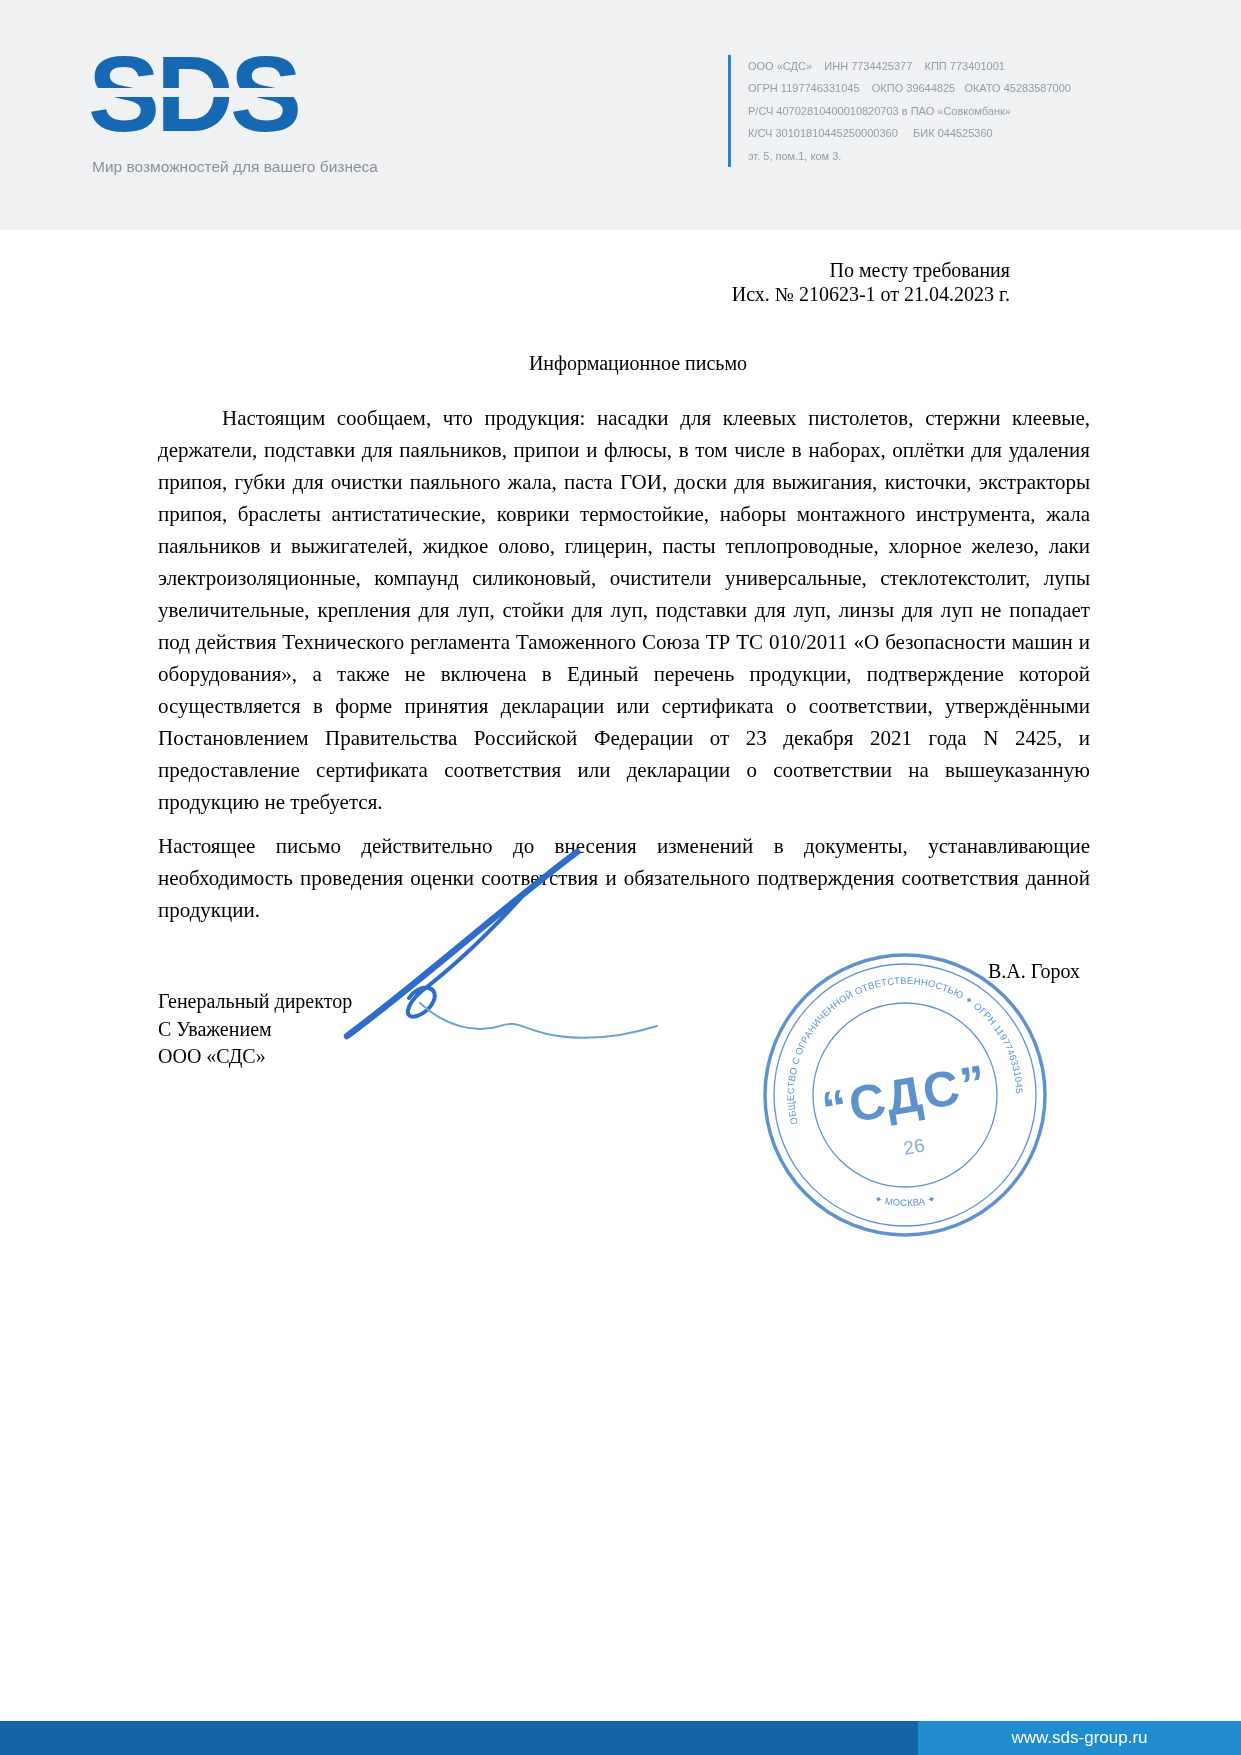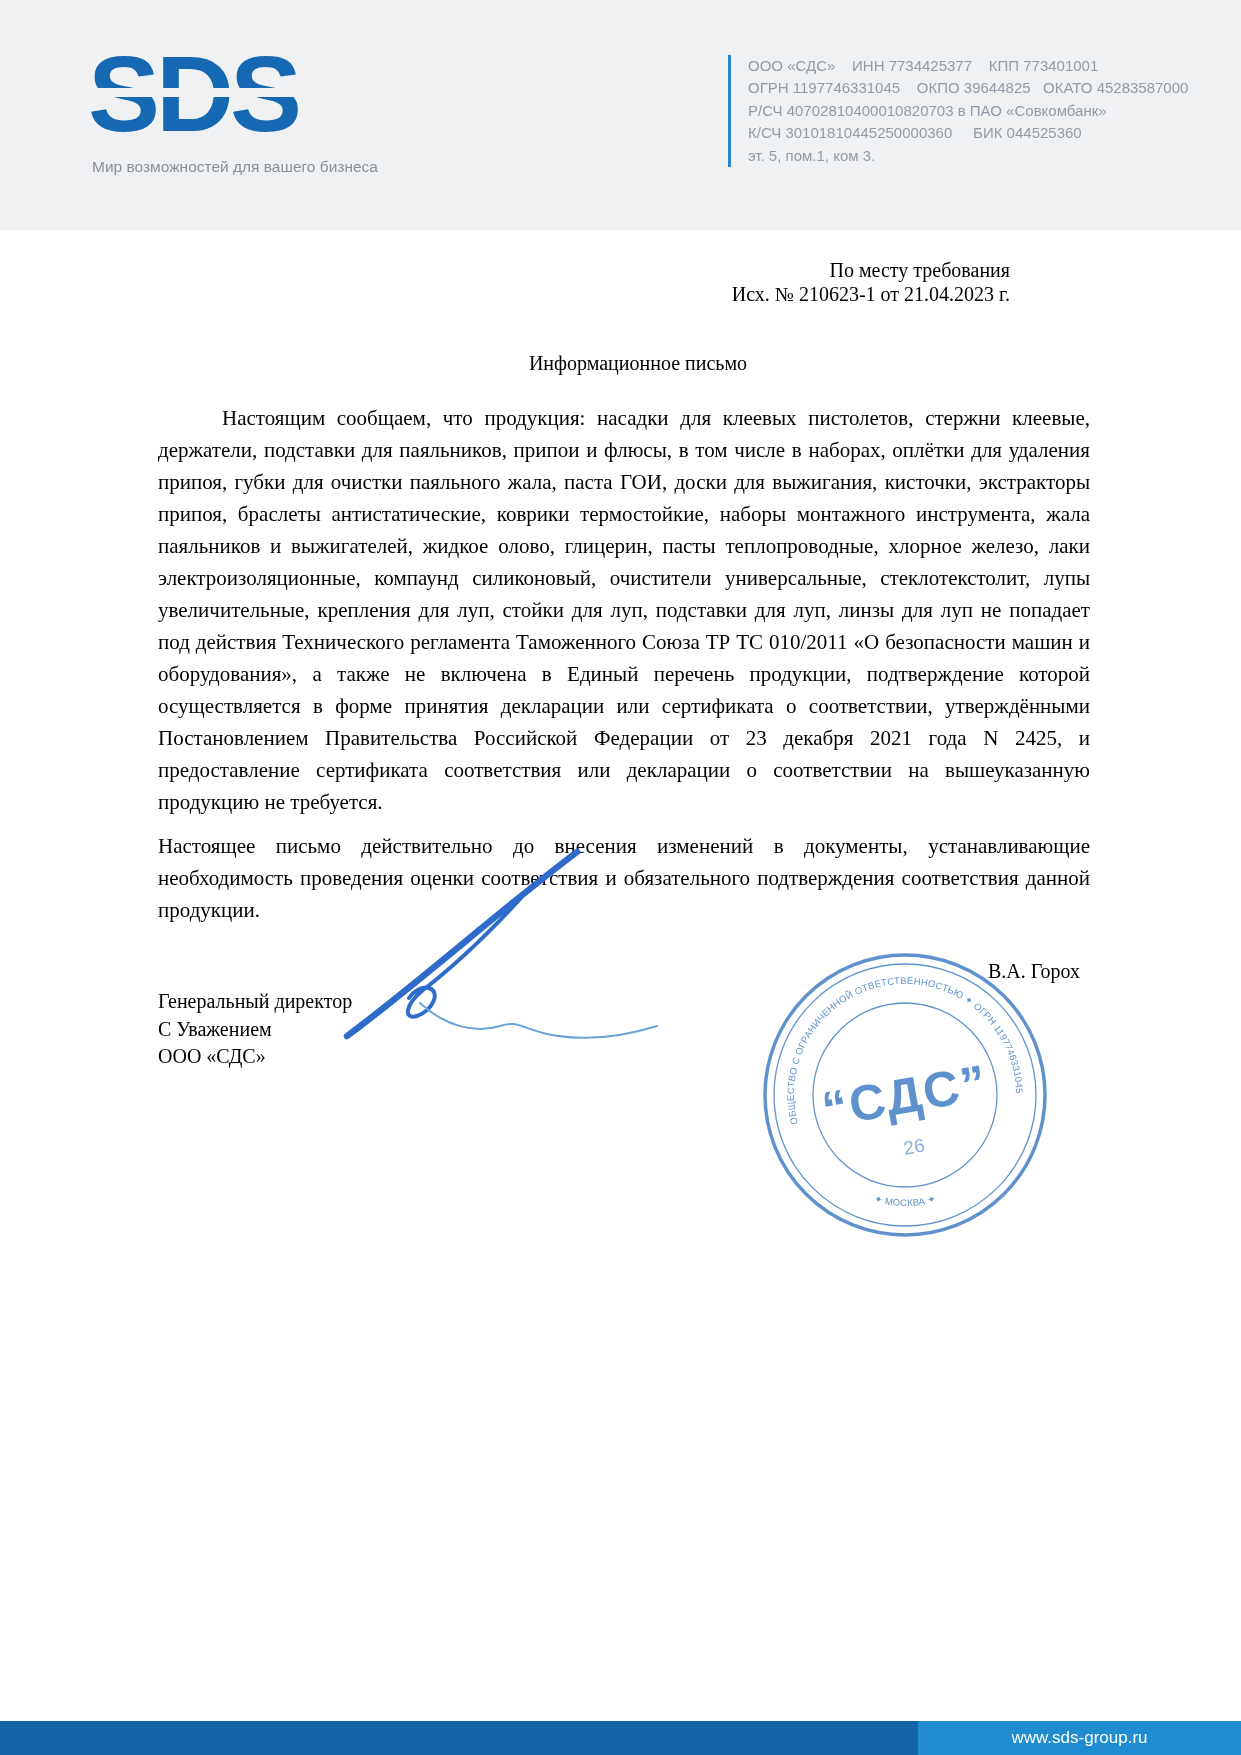--- a/index.html
+++ b/index.html
@@ -44,21 +44,21 @@
   .tagline{
     margin-top:10px;margin-left:4px;
     font-family:"Liberation Sans", sans-serif;
     font-size:15.5px;color:var(--tagline-gray);
   }
   .company-details{
     position:absolute;left:728px;top:55px;
     border-left:3px solid var(--accent-line);
     padding-left:17px;
     font-family:"Liberation Sans", sans-serif;
-    font-size:15px;line-height:22.4px;
+    font-size:11px;line-height:22.4px;
     color:var(--details-text);
   }
   .detail-line{white-space:pre-wrap;}
   
   .letter-meta{
     margin-top:258px;margin-right:231px;
     text-align:right;
     font-size:20px;line-height:24px;
   }
   

